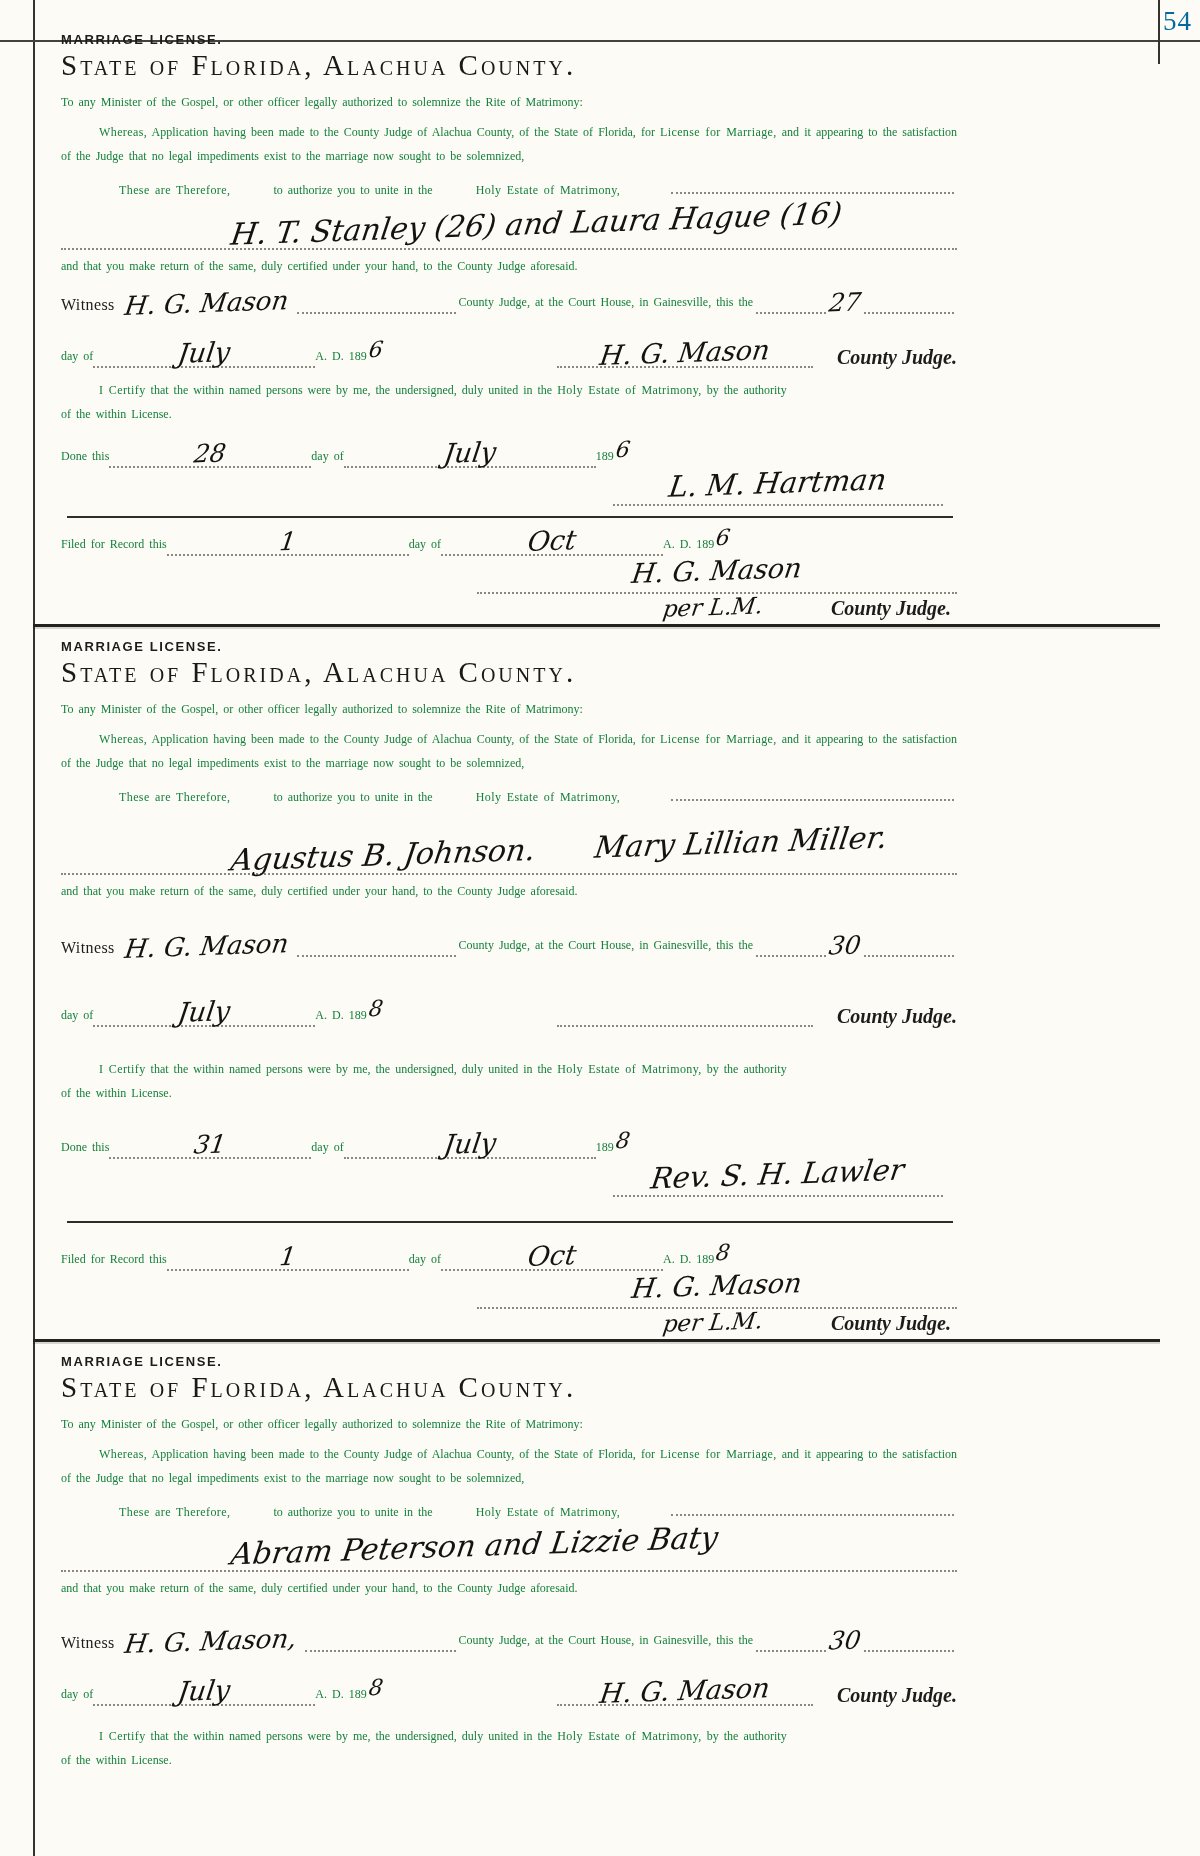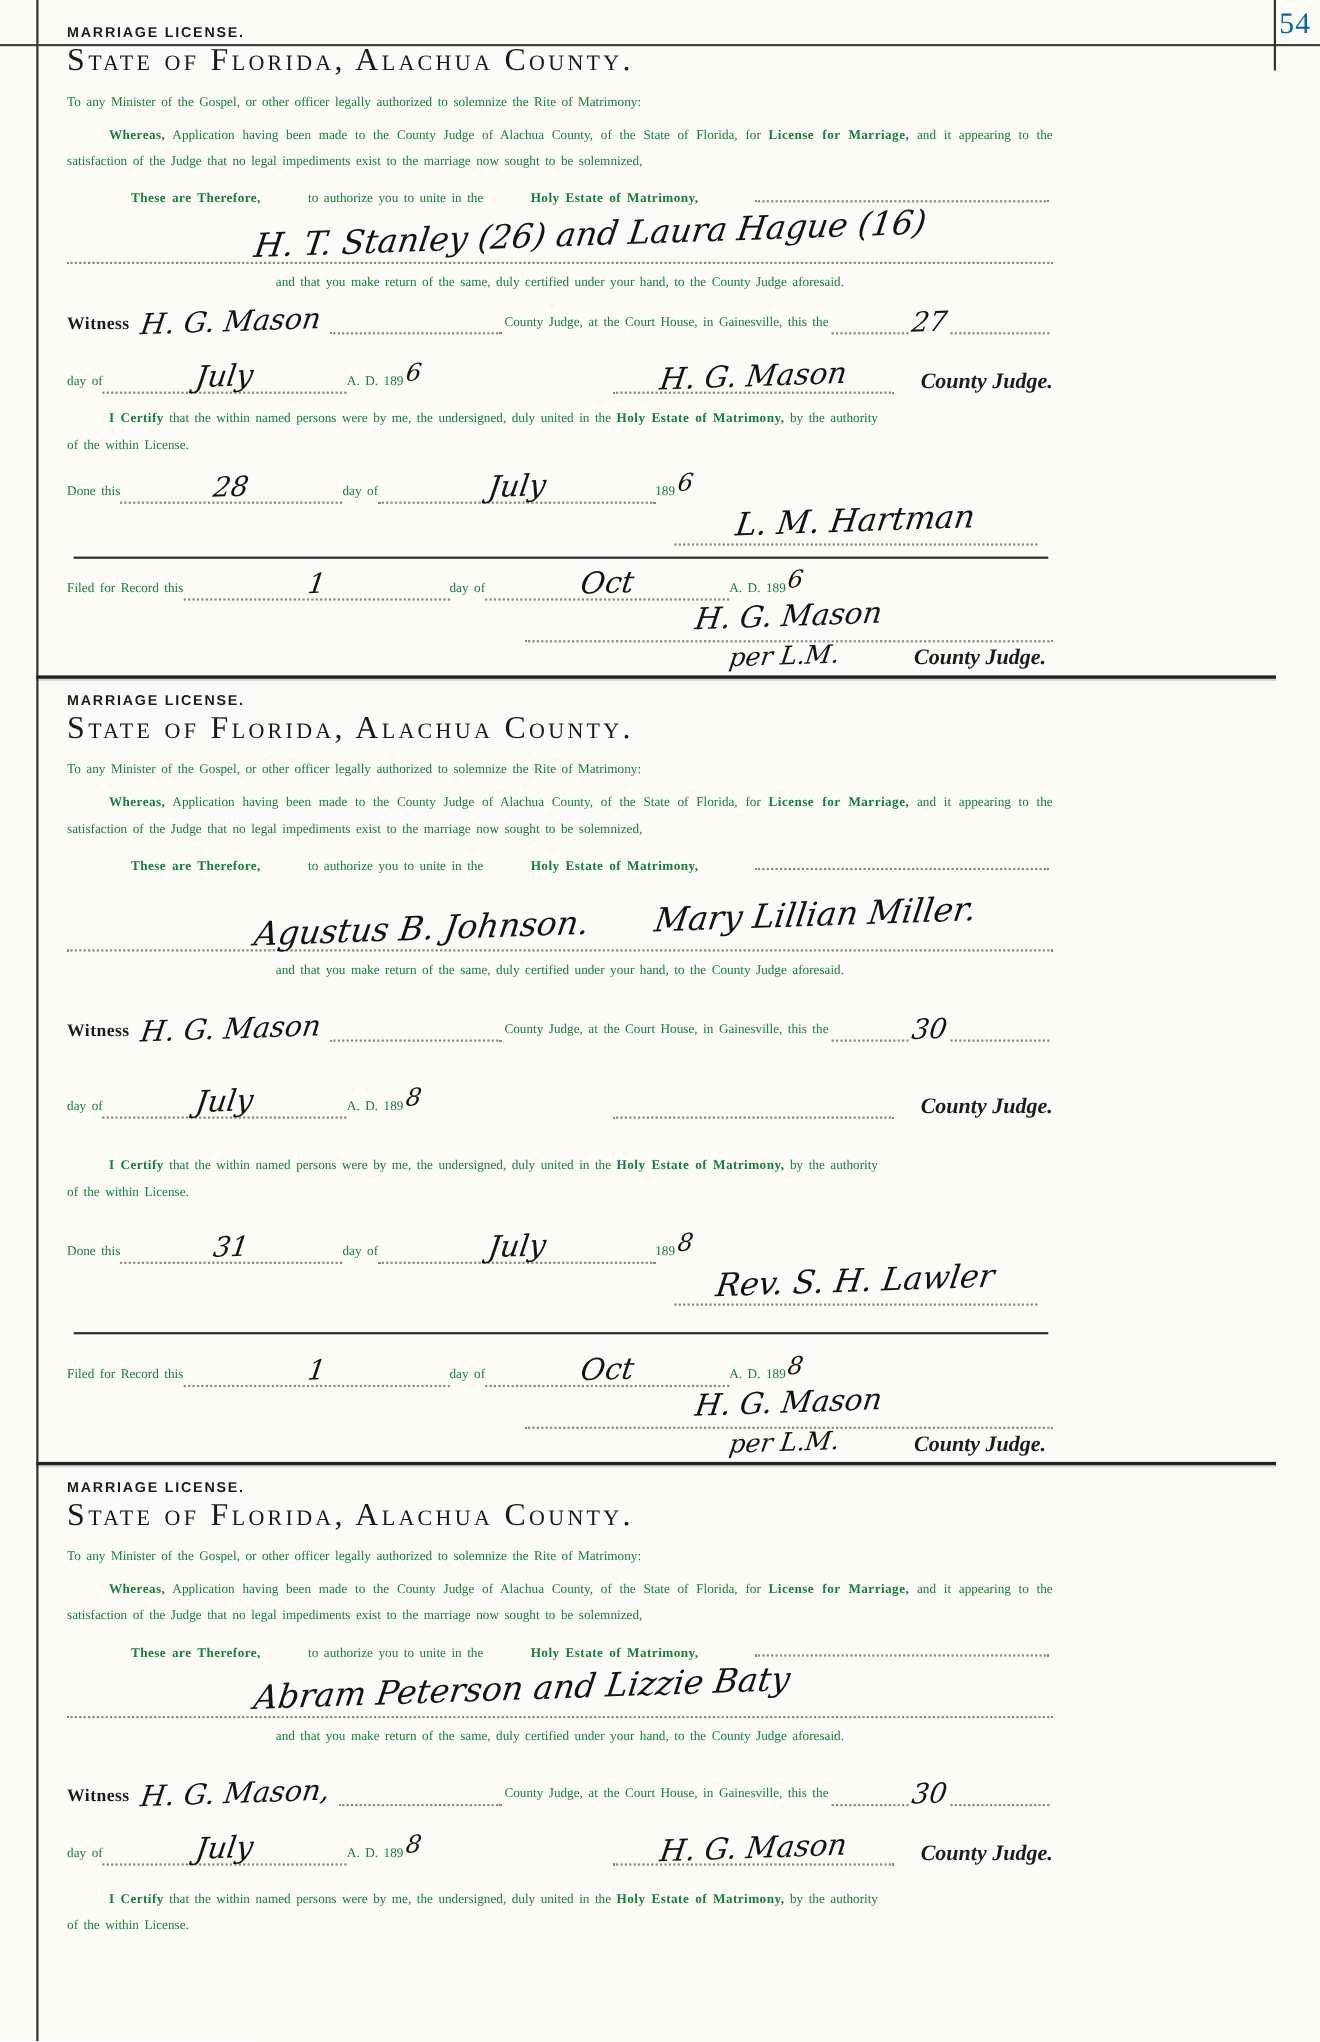--- a/index.html
+++ b/index.html
@@ -4,44 +4,44 @@
 <style>
   html,body{margin:0;padding:0;background:#ffffff;}
   .page{position:relative;width:1200px;height:1856px;background:#fcfbf5;overflow:hidden;
         color:#1d1c1a;font-family:"Liberation Serif","DejaVu Serif",serif;}
   
   .left-rule{position:absolute;left:33px;top:0;width:2px;height:100%;background:#35332e;}
   .top-rule{position:absolute;left:0;top:40px;width:100%;height:2px;background:#44423c;}
   .right-tick{position:absolute;left:1158px;top:0;width:2px;height:64px;background:#35332e;}
   .page-num{position:absolute;left:1163px;top:6px;font-size:27px;letter-spacing:1px;color:#0369a1;}
 
-  main{position:relative;margin-left:37px;width:924px;padding-top:10px;}
+  main{position:relative;margin-left:37px;width:924px;padding-top:20px;}
   section.license{padding:0 4px 0 24px;}
   .sep{height:3px;background:#23221f;margin-left:-4px;width:1127px;box-shadow:0 2px 0 rgba(0,0,0,.15);}
 
   .body{font-size:12px;line-height:24px;word-spacing:2px;color:#15803d;}
-  .blackletter{font-weight:bold;letter-spacing:.4px;}
+  .blackletter{font-weight:normal;letter-spacing:.4px;}
   .ml-label{padding-top:12px;font-family:"Liberation Sans","DejaVu Sans",sans-serif;
             font-weight:bold;font-size:13px;letter-spacing:1.6px;}
   .title{margin:2px 0 0;text-align:left;font-weight:normal;font-size:29px;
          font-variant:small-caps;letter-spacing:3px;color:#1b1a17;}
   .minister{margin:8px 0 0;}
   .para{margin:6px 0 0;text-align:justify;text-indent:38px;}
   .therefore{margin:10px 0 0;display:flex;align-items:baseline;padding-left:58px;gap:43px;}
   .therefore .dots{margin-left:8px;}
 
   .row{display:flex;align-items:flex-end;}
   .dots{flex:1;border-bottom:2px dotted #8b887f;height:5px;min-width:24px;margin:0 3px;}
   .dotfield{border-bottom:2px dotted #8b887f;text-align:center;padding:0 6px;}
 
   .hand{display:inline-block;font-family:"DejaVu Serif",serif;font-style:italic;
         color:#14130f;transform:rotate(-2deg) skewX(-10deg);}
   .names-row{margin:2px 0 0;border-bottom:2px dotted #8b887f;padding-left:170px;height:44px;}
   .names-hand{font-size:30px;line-height:40px;}
-  .return{margin:4px 0 0;text-align:center;}
+  .return{margin:4px 0 0;}
 
   .row-witness{margin-top:10px;}
   .wlabel{font-size:16px;}
   .wsig{font-size:26px;line-height:30px;margin:0 6px -4px 10px;}
   .daynum{font-size:25px;line-height:28px;margin-bottom:-3px;}
   .dsmall{flex:0 0 70px;}
   .dtiny{flex:0 0 90px;}
 
   .row-day{margin-top:8px;min-height:46px;}
   .monthhand{font-size:27px;line-height:30px;margin-bottom:-5px;}

